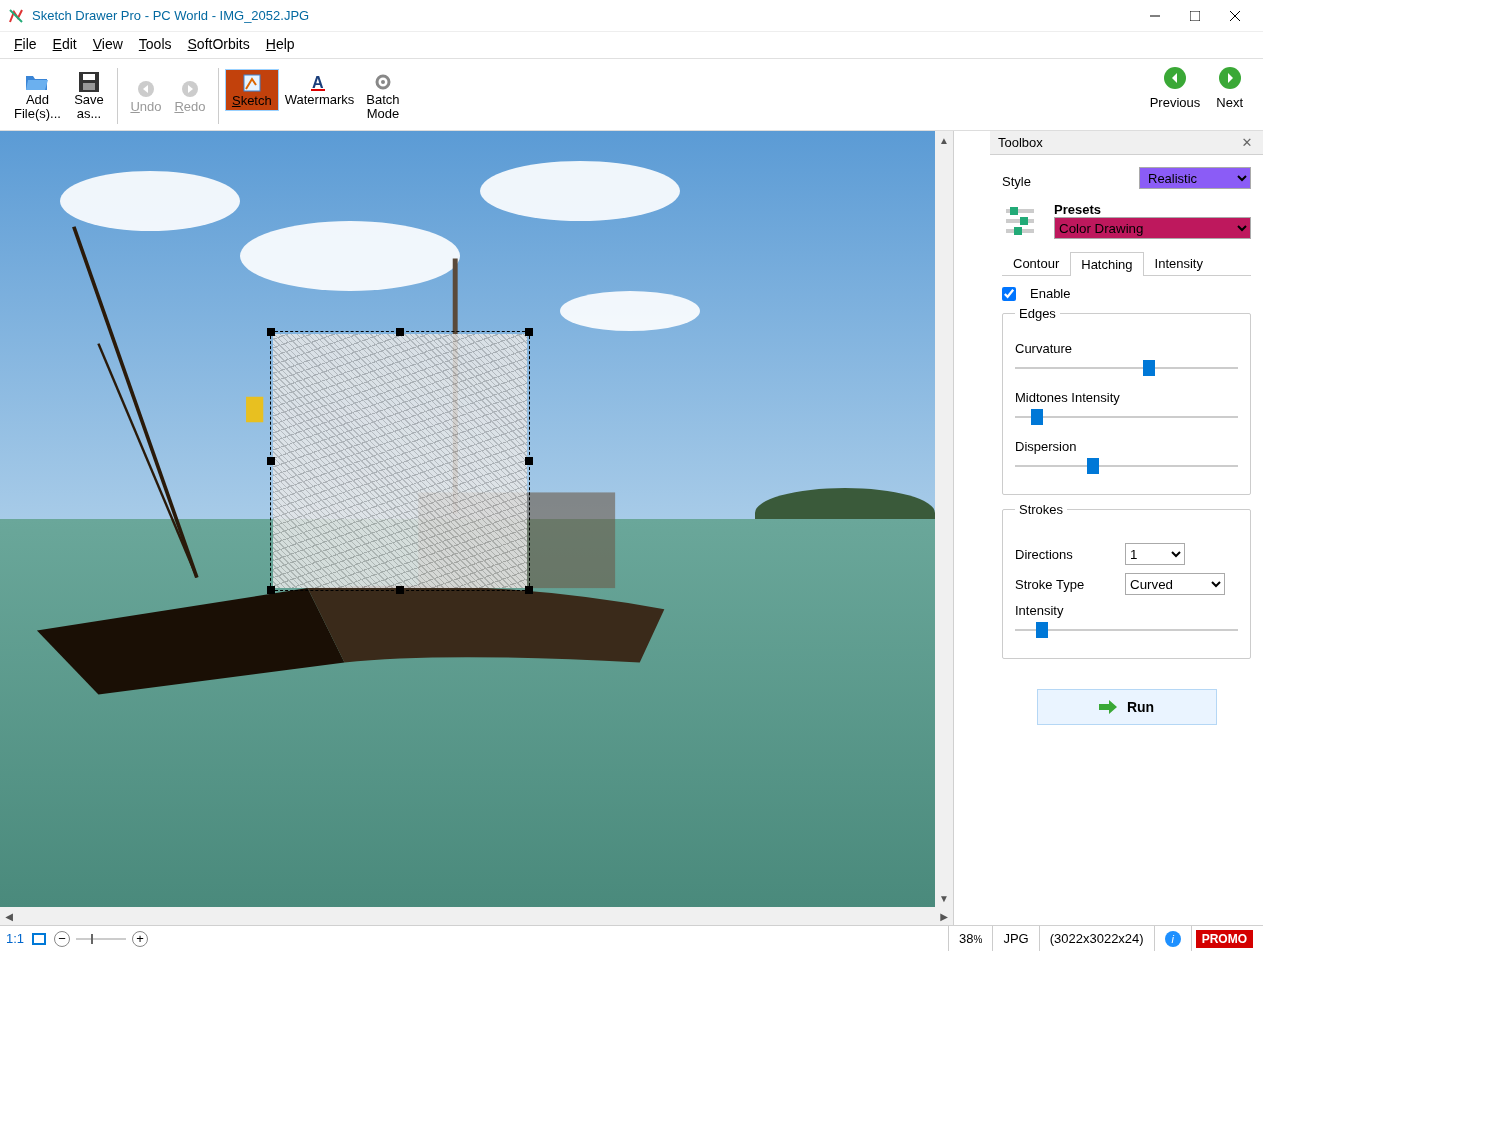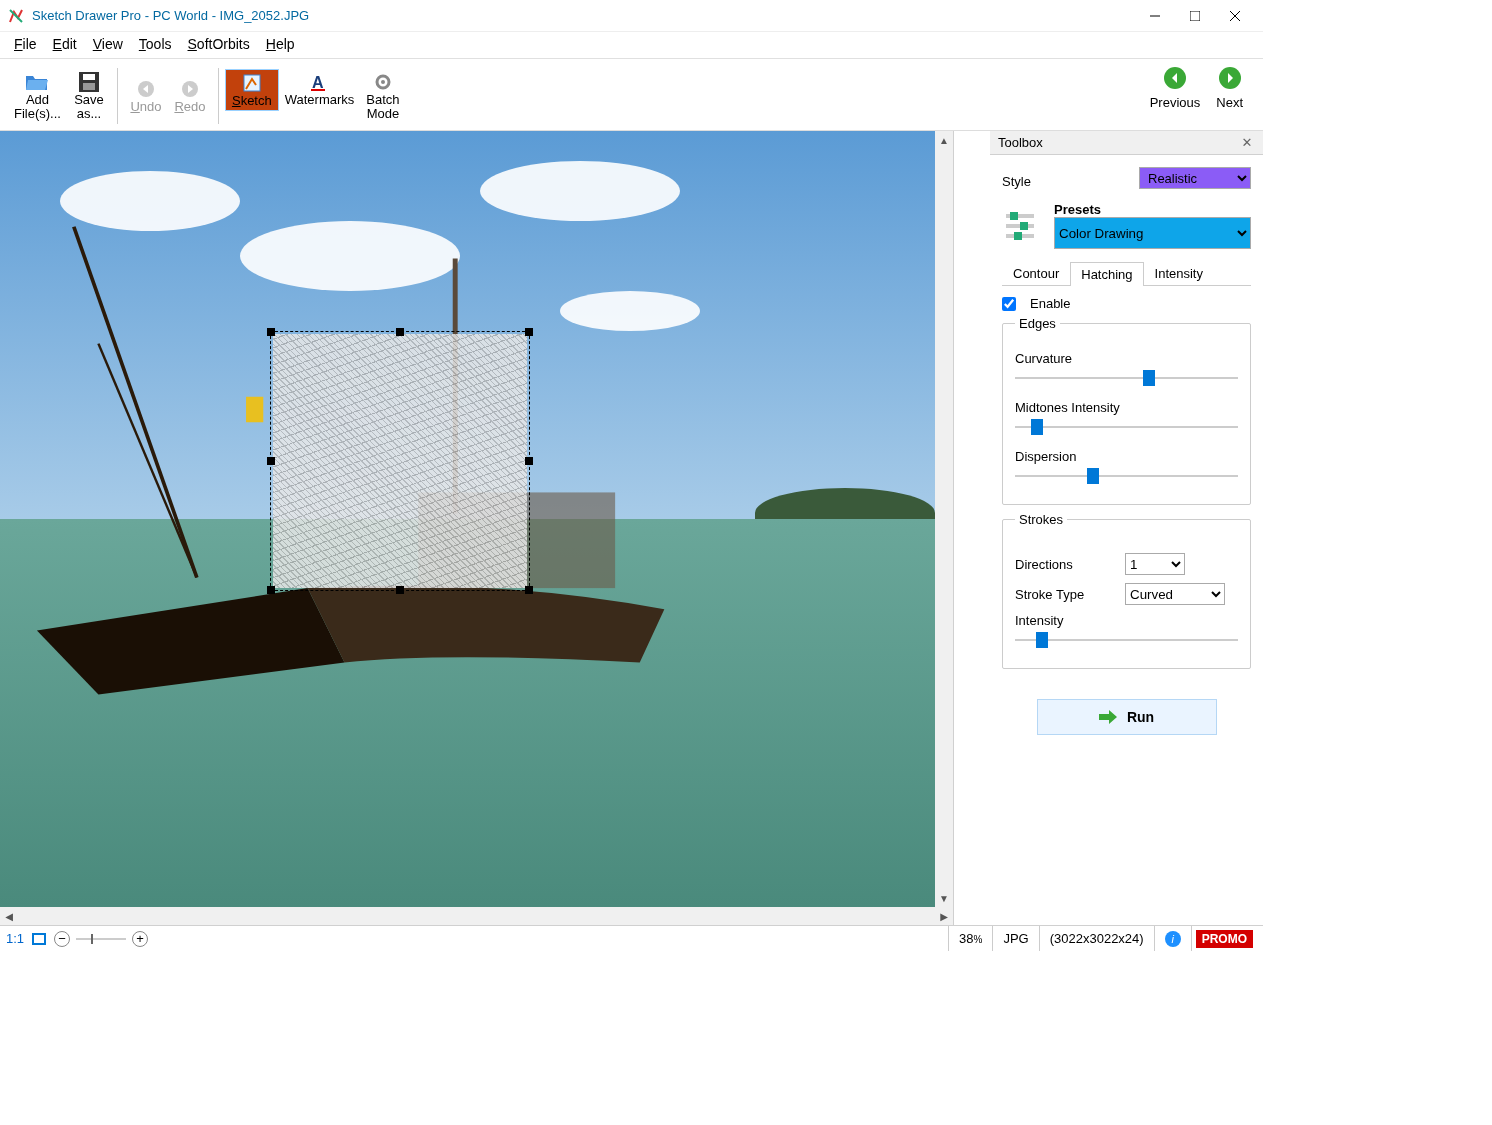--- a/index.html
+++ b/index.html
@@ -63,21 +63,21 @@
 .toolbox-header .t { flex:1; }
 .toolbox-header .x { width:16px; text-align:center; color:#666; cursor:default; }
 .toolbox-body { flex:1; padding:12px; overflow:auto; }
 .row { display:flex; align-items:flex-end; margin-bottom:13px;gap:37px; }
 .row .label { flex:0 0 100px; }
 .row select, select.full { flex:1; height:22px; border:1px solid #aaa; background:#8b5cf6; font-size:13px; padding:0 4px; }
 .presets-row { display:flex; align-items:center; gap:12px; margin-bottom:12px; }
 .presets-icon { width:40px; height:36px; }
 .presets-right { flex:1; }
 .presets-right .hdr { font-weight:bold; }
-.presets-right select { width:100%; height:32px; border:1px solid #aaa; background:#0ea5e9; }
+.presets-right select { width:100%; height:22px; border:1px solid #aaa; background:#be185d; }
 
 .tabs { display:flex; border-bottom:1px solid #ccc; margin-bottom:10px; }
 .tab { padding:4px 10px; border:1px solid transparent; border-bottom:none; cursor:default; }
 .tab.active { border-color:#ccc; background:#fff; position:relative; top:1px; }
 
 .checkbox-row { display:flex; align-items:center; gap:14px; margin-bottom:12px; }
 .checkbox-row input { width:14px; height:14px; }
 
 .fieldset { border:1px solid #ccc; border-radius:2px; padding:10px 12px 6px; margin-bottom:14px; }
 .fieldset .legend { position:relative; top:-18px; background:#fff; display:inline-block; padding:0 4px; margin-bottom:-10px; }

